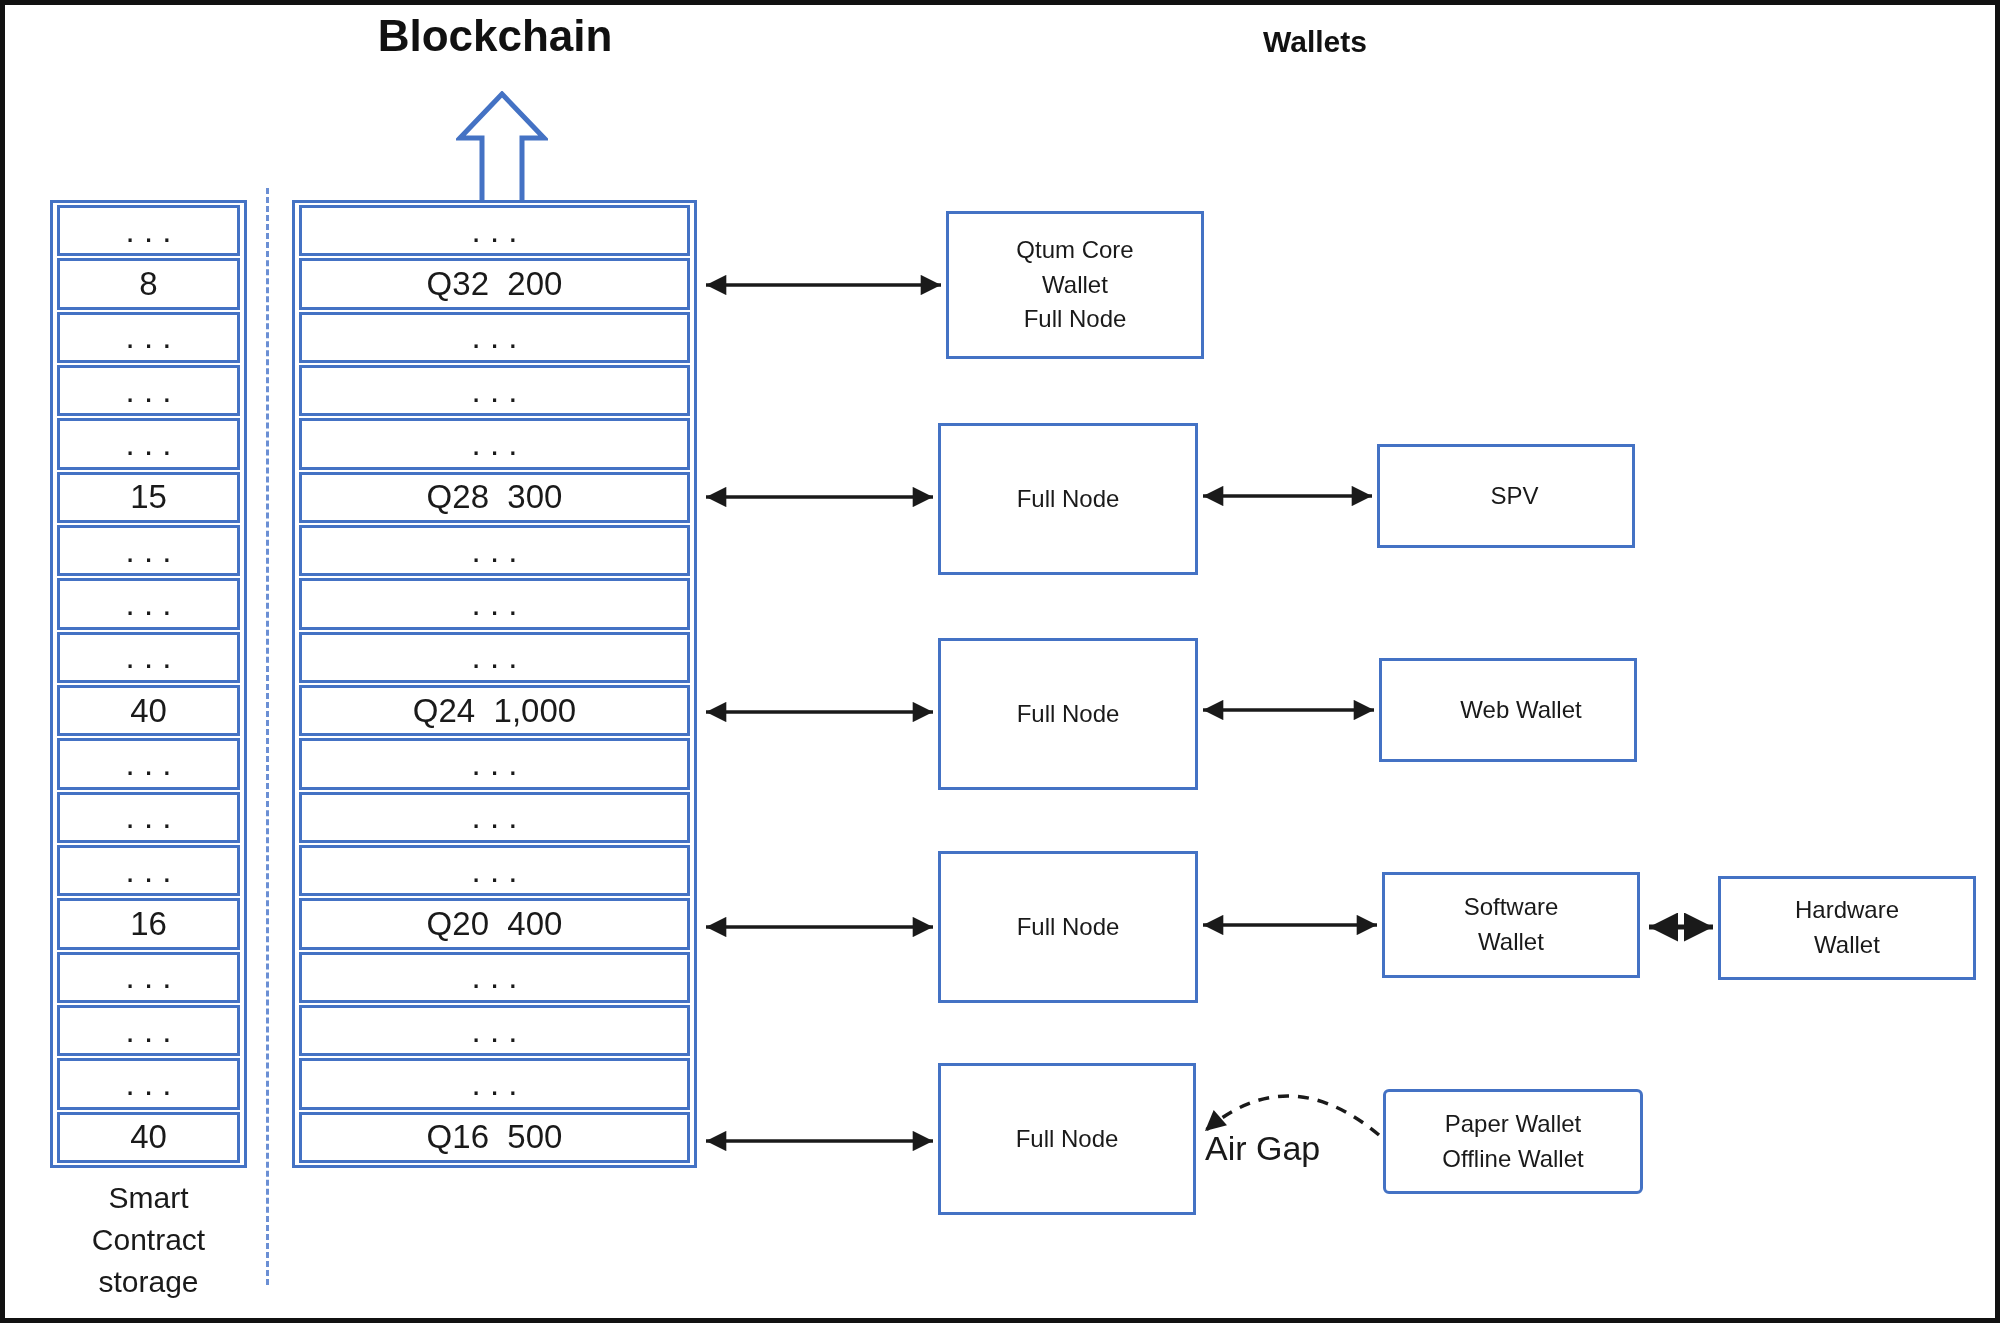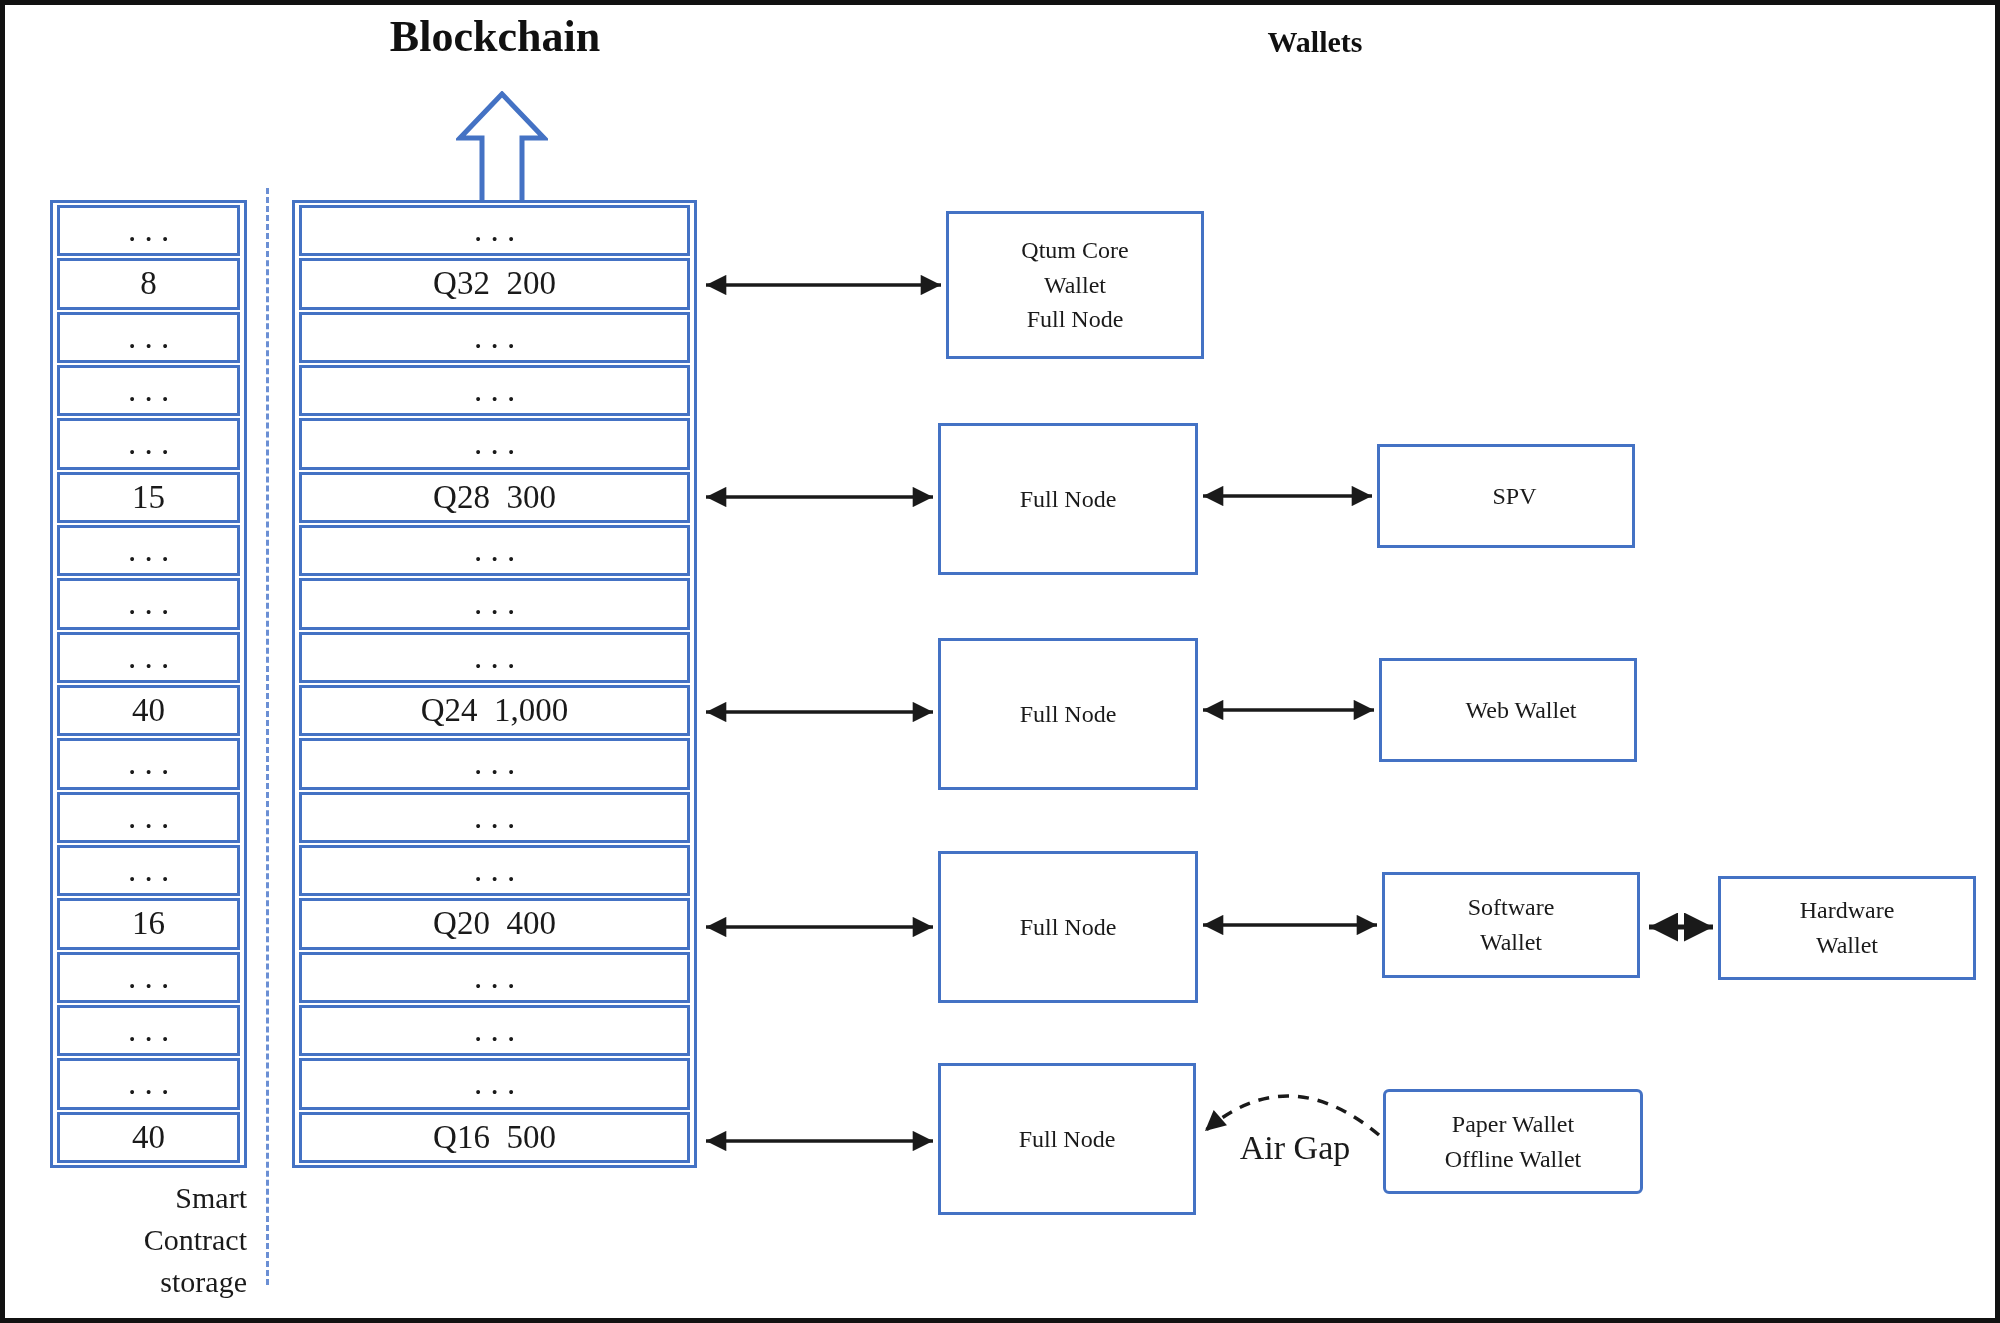--- a/index.html
+++ b/index.html
@@ -3,21 +3,21 @@
 <meta charset="utf-8">
 <style>
   html,body{margin:0;padding:0;background:#e8e8e8;}
   #canvas{
     position:relative;
     width:2000px;height:1323px;
     background:#ffffff;
     border:5px solid #111;
     box-sizing:border-box;
     overflow:hidden;
-    font-family:Liberation Serif, serif;
+    font-family:Liberation Sans, sans-serif;
     color:#1a1a1a;
   }
   .title{
     position:absolute;
     font-weight:bold;
     text-align:center;
     color:#111;
   }
   #blockchain-title{left:280px;top:6px;width:420px;font-size:44px;}
   #wallets-title{left:1100px;top:20px;width:420px;font-size:30px;}
@@ -47,21 +47,21 @@
     box-sizing:border-box;
   }
   #column-divider{
     position:absolute;
     left:261px;top:183px;height:1097px;width:0;
     border-left:3px dashed #6B8FD4;
   }
   #storage-caption{
     position:absolute;
     left:45px;top:1172px;width:197px;
-    text-align:right;
+    text-align:center;
     font-size:30px;
     line-height:1.4;
     white-space:pre-line;
   }
 
   
   .box{
     position:absolute;
     border:3px solid #4472C4;
     background:#fff;
@@ -81,21 +81,20 @@
   #box-web-wallet  {left:1374px;top:653px; width:258px;height:104px;padding-left:26px;}
   #box-full-node-4 {left:933px; top:846px; width:260px;height:152px;}
   #box-software-wallet{left:1377px;top:867px;width:258px;height:106px;}
   #box-hardware-wallet{left:1713px;top:871px;width:258px;height:104px;}
   #box-full-node-5 {left:933px; top:1058px;width:258px;height:152px;}
   #box-paper-wallet{left:1378px;top:1084px;width:260px;height:105px;border-radius:6px;}
 
   #air-gap-label{
     position:absolute;
     left:1200px;top:1124px;width:180px;
-    text-align:center;
     font-size:34px;
   }
 
   #arrow-layer,#up-arrow{position:absolute;pointer-events:none;}
   #arrow-layer{left:0;top:0;}
   #up-arrow{left:451px;top:86px;}
   .arr{stroke:#1a1a1a;stroke-width:3.5;fill:none;}
   .arr-thick{stroke:#1a1a1a;stroke-width:5;fill:none;}
   .arr-dashed{stroke:#1a1a1a;stroke-width:3.5;fill:none;stroke-dasharray:11 9;}
 </style>

